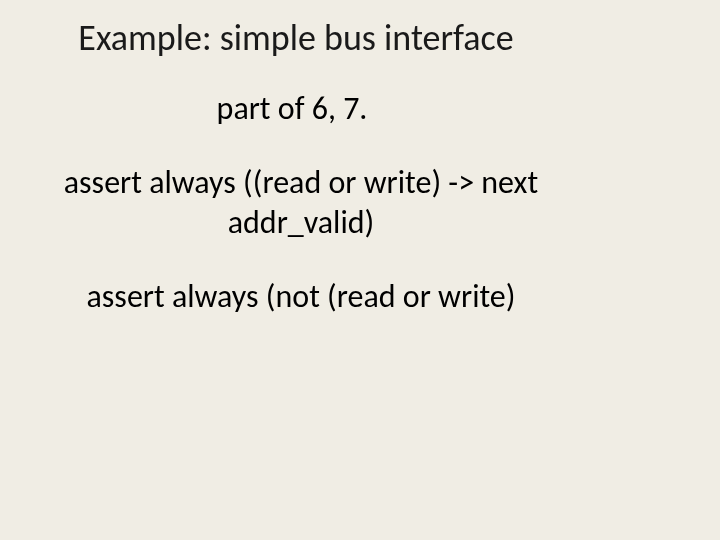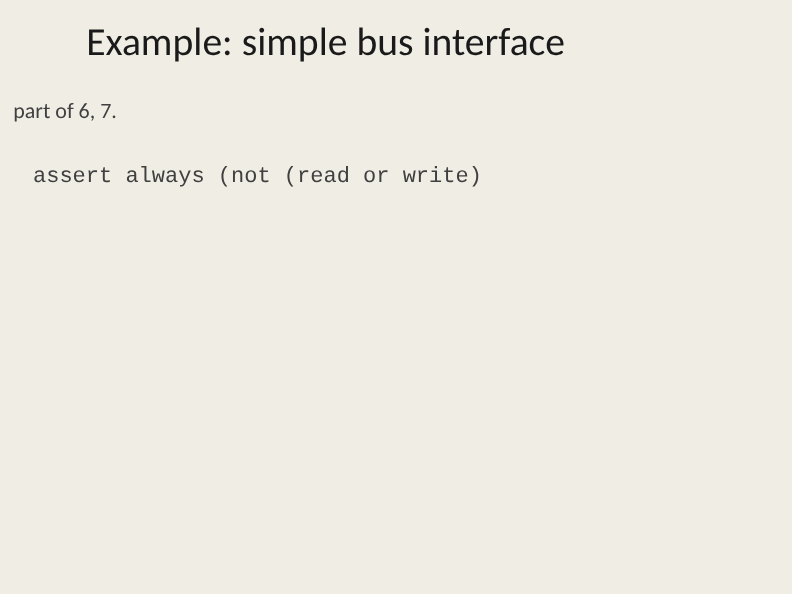--- a/index.html
+++ b/index.html
@@ -22,47 +22,48 @@
   .title {
     text-align: center;
     font-size: 36px;
     line-height: 1.15;
     padding-top: 18px;
     color: #1a1a1a;
     font-weight: 400;
   }
   .body {
     padding: 30px 20px 0 12px;
-    font-size: 20px;
+    font-size: 32px;
     line-height: 1.25;
-    color: #404040;
+    color: #000000;
+    text-align: center;
   }
   .row {
     margin-bottom: 34px;
   }
   .indent1 {
     padding-left: 18px;
   }
   .indent-cont {
     padding-left: 178px;
   }
   .nomargin {
     margin-bottom: 0;
-    font-family: Liberation Mono, monospace;
   }
 </style>
 </head>
 <body>
 
 <div class="slide">
 
   <div class="title">
     <div>Example: simple bus interface</div>
   </div>
 
   <div class="body">
     <div class="row">part of 6, 7.</div>
 
+    <div class="row indent1">assert always ((read or write) -&gt; next addr_valid)</div>
 
     <div class="row indent1 nomargin">assert always (not (read or write)</div>
   </div>
 
 </div>
 
 </body></html>

